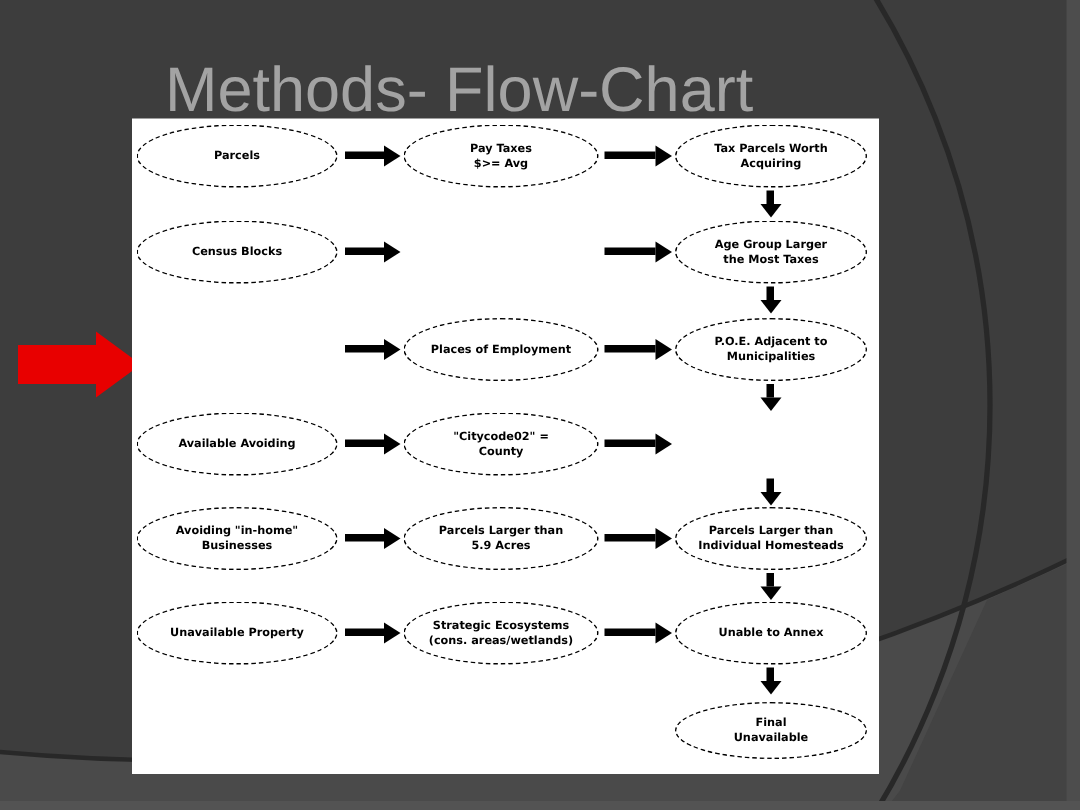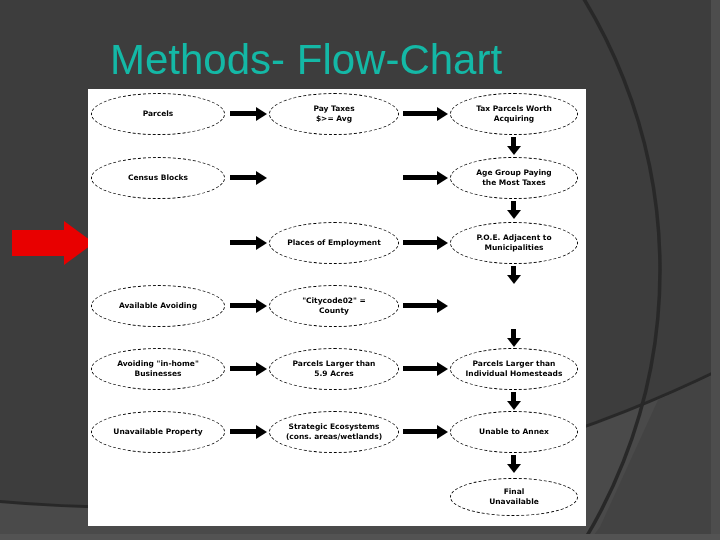--- a/index.html
+++ b/index.html
@@ -1,21 +1,21 @@
 <!DOCTYPE html>
 <html><head>
 <meta charset="utf-8">
 <style>
   html,body{margin:0;padding:0;background:#222;}
   .slide{position:relative;width:720px;height:540px;background:#3d3d3d;overflow:hidden;
          font-family:"DejaVu Sans",sans-serif;}
   .bg{position:absolute;left:0;top:0;width:720px;height:540px;}
-  .title{position:absolute;left:110px;top:36px;margin:0;color:#14b8a6;
+  .title{position:absolute;left:110px;top:36px;margin:0;color:#a3a3a3;
          font-family:"Liberation Sans",sans-serif;font-size:42px;font-weight:400;white-space:nowrap;}
-  .panel{position:absolute;left:88px;top:89px;width:498px;height:437px;background:#ffffff;}
+  .panel{position:absolute;left:88px;top:79px;width:498px;height:437px;background:#ffffff;}
   .cell{position:absolute;height:42px;border:1.6px dashed #000000;border-radius:50%;
         display:flex;align-items:center;justify-content:center;text-align:center;
         box-sizing:border-box;padding:2px 8px;font-weight:bold;font-size:7.5px;
         line-height:1.35;color:#000000;white-space:pre-line;}
   .c1{left:3px;width:134px}.c2{left:181px;width:130px}.c3{left:362px;width:128px}
   .t1{top:4px}.t2{top:68px}.t3{top:133px}.t4{top:196px}.t5{top:259px}.t6{top:322px}.t7{top:389px;height:38px}
   .ha{position:absolute;height:5px;background:#000000;}
   .ha::after{content:"";position:absolute;right:-11px;top:-4.5px;width:0;height:0;
              border-left:11px solid #000000;border-top:7px solid transparent;border-bottom:7px solid transparent;}
   .a1{left:142px;width:26px}.a2{left:315px;width:34px}
@@ -54,21 +54,21 @@
     <div class="cell c2 t1"><span>Pay Taxes
 $&gt;= Avg</span></div>
     <div class="ha a2 y1"></div>
     <div class="cell c3 t1"><span>Tax Parcels Worth
 Acquiring</span></div>
     <div class="va v1"></div>
 
     <div class="cell c1 t2"><span>Census Blocks</span></div>
     <div class="ha a1 y2"></div>
     <div class="ha a2 y2"></div>
-    <div class="cell c3 t2"><span>Age Group Paying
+    <div class="cell c3 t2"><span>Age Group Larger
 the Most Taxes</span></div>
     <div class="va v2"></div>
 
     <div class="ha a1 y3"></div>
     <div class="cell c2 t3"><span>Places of Employment</span></div>
     <div class="ha a2 y3"></div>
     <div class="cell c3 t3"><span>P.O.E. Adjacent to
 Municipalities</span></div>
     <div class="va v3"></div>
 

